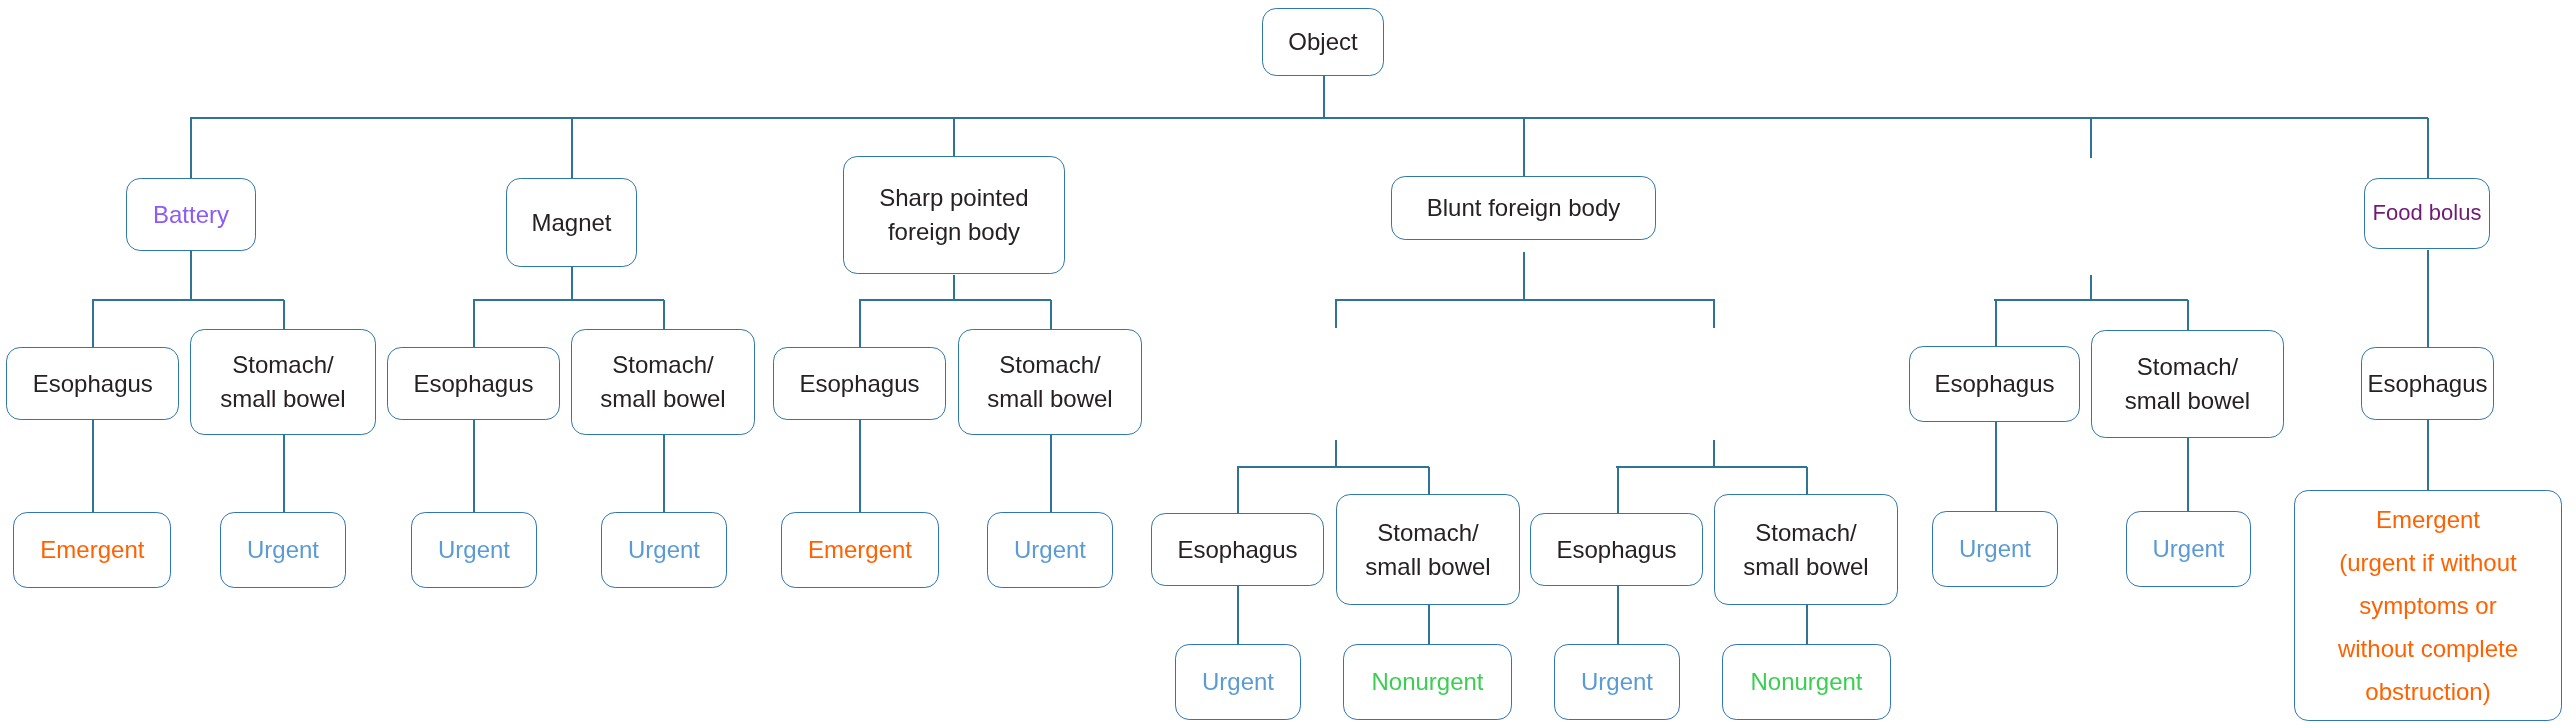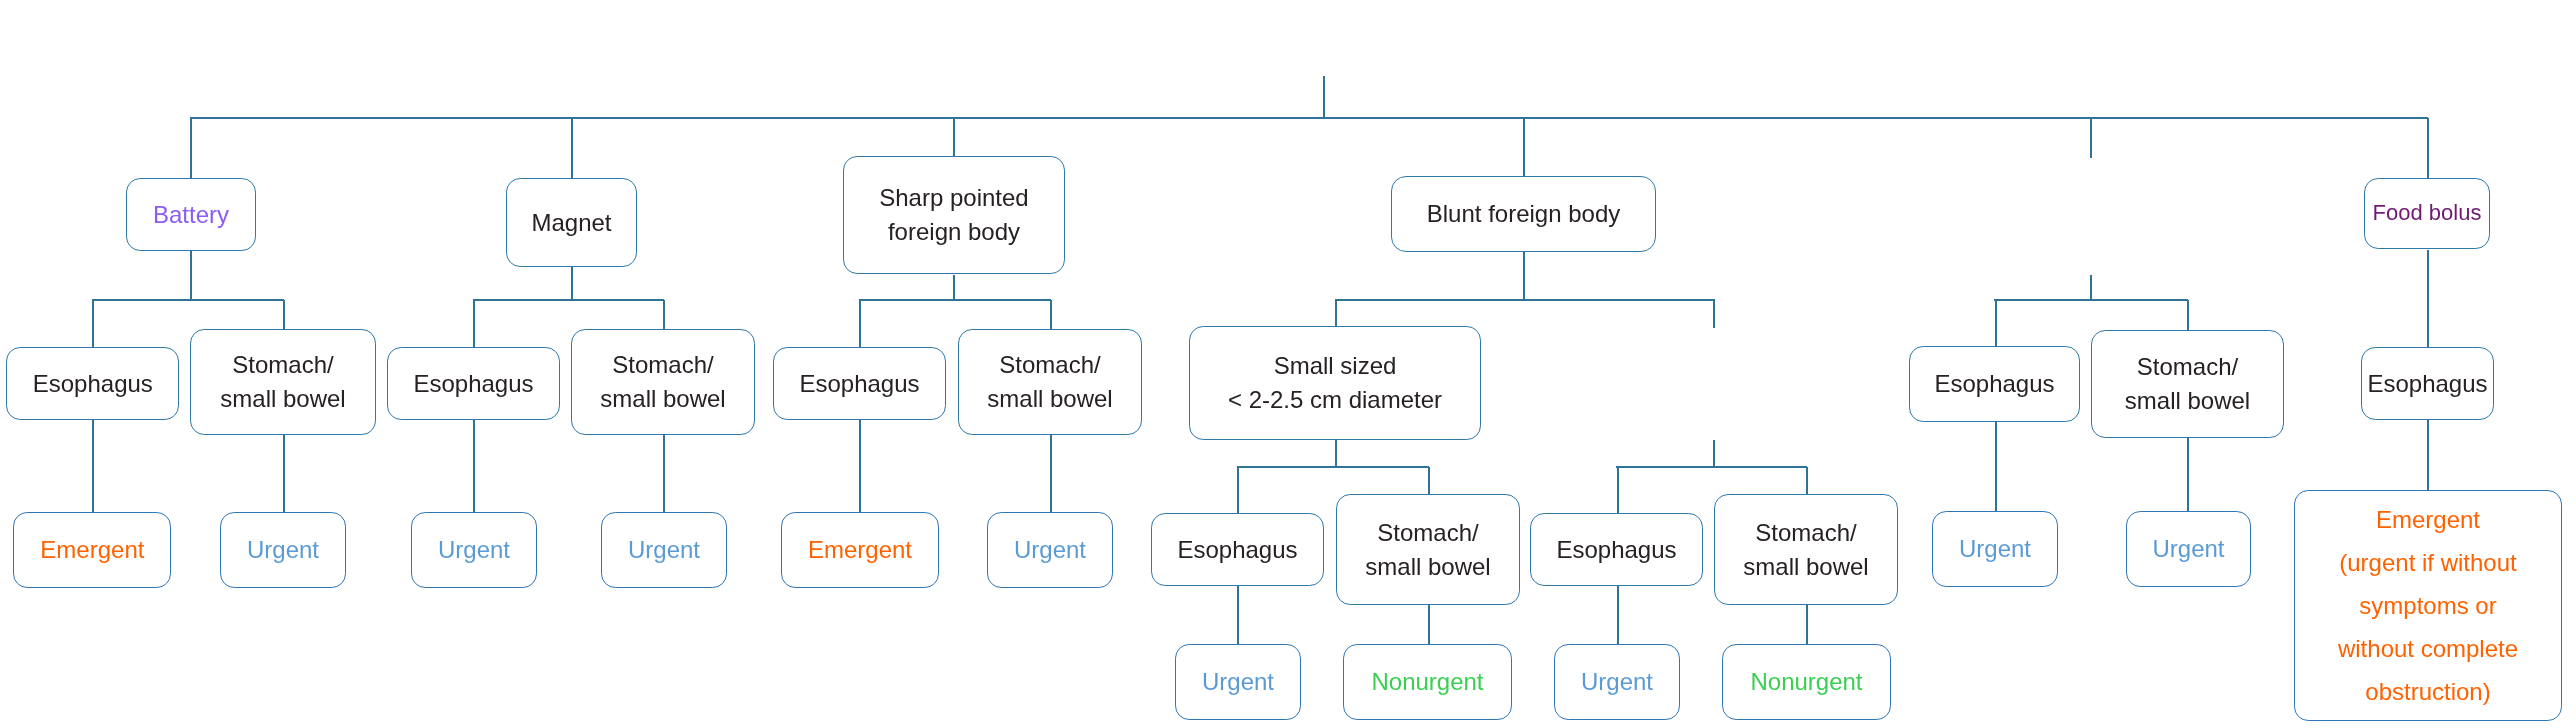--- a/index.html
+++ b/index.html
@@ -80,37 +80,36 @@
     <div class="edge" style="left: 663px; top: 434px; width: 1.6px; height: 79px; background: rgb(47, 115, 150);"></div>
     <div class="edge" style="left: 859px; top: 420px; width: 1.6px; height: 93px; background: rgb(47, 115, 150);"></div>
     <div class="edge" style="left: 1050px; top: 434px; width: 1.6px; height: 79px; background: rgb(47, 115, 150);"></div>
     <div class="edge" style="left: 1237px; top: 586px; width: 1.6px; height: 59px; background: rgb(47, 115, 150);"></div>
     <div class="edge" style="left: 1428px; top: 605px; width: 1.6px; height: 40px; background: rgb(47, 115, 150);"></div>
     <div class="edge" style="left: 1617px; top: 586px; width: 1.6px; height: 59px; background: rgb(47, 115, 150);"></div>
     <div class="edge" style="left: 1806px; top: 605px; width: 1.6px; height: 40px; background: rgb(47, 115, 150);"></div>
     <div class="edge" style="left: 1995px; top: 422px; width: 1.6px; height: 91px; background: rgb(47, 115, 150);"></div>
     <div class="edge" style="left: 2187px; top: 438px; width: 1.6px; height: 74px; background: rgb(47, 115, 150);"></div>
     <div class="edge" style="left: 2427px; top: 420px; width: 1.6px; height: 71px; background: rgb(47, 115, 150);"></div>
+    <div class="node" style="left: 1262px; top: 8px; width: 122px; height: 68px; color: rgb(39, 33, 35); border-color: rgb(47, 121, 168);">Object</div>
     <div class="node" style="left: 126px; top: 178px; width: 130px; height: 73px; color: #8b5cf6; border-color: rgb(47, 121, 168);">Battery</div>
     <div class="node" style="left: 506px; top: 178px; width: 131px; height: 89px; color: rgb(39, 33, 35); border-color: rgb(47, 121, 168);">Magnet</div>
     <div class="node" style="left: 843px; top: 156px; width: 222px; height: 118px; color: rgb(39, 33, 35); border-color: rgb(47, 121, 168);">Sharp pointed
 foreign body</div>
-    <div class="node" style="left: 1391px; top: 176px; width: 265px; height: 76px; color: rgb(39, 33, 35); border-color: rgb(47, 121, 168); border-radius: 15px;">Blunt foreign body</div>
+    <div class="node" style="left: 1391px; top: 176px; width: 265px; height: 64px; color: rgb(39, 33, 35); border-color: rgb(47, 121, 168);">Blunt foreign body</div>
     <div class="node" style="left: 2364px; top: 178px; width: 126px; height: 71px; color: #701a75; border-color: rgb(47, 121, 168); font-size: 22px;">Food bolus</div>
     <div class="node" style="left: 6.3px; top: 347px; width: 173px; height: 73px; color: rgb(39, 33, 35); border-color: rgb(47, 121, 168);">Esophagus</div>
     <div class="node" style="left: 190px; top: 329px; width: 186px; height: 106px; color: rgb(39, 33, 35); border-color: rgb(47, 121, 168);">Stomach/
 small bowel</div>
     <div class="node" style="left: 387px; top: 347px; width: 173px; height: 73px; color: rgb(39, 33, 35); border-color: rgb(47, 121, 168);">Esophagus</div>
     <div class="node" style="left: 571px; top: 329px; width: 184px; height: 106px; color: rgb(39, 33, 35); border-color: rgb(47, 121, 168);">Stomach/
 small bowel</div>
     <div class="node" style="left: 773px; top: 347px; width: 173px; height: 73px; color: rgb(39, 33, 35); border-color: rgb(47, 121, 168);">Esophagus</div>
     <div class="node" style="left: 958px; top: 329px; width: 184px; height: 106px; color: rgb(39, 33, 35); border-color: rgb(47, 121, 168);">Stomach/
 small bowel</div>
-    <div class="node" style="left: 1189px; top: 326px; width: 292px; height: 114px; color: rgb(39, 33, 35); border-color: rgb(47, 121, 168);">Small sized
-&lt; 2-2.5 cm diameter</div>
     <div class="node" style="left: 1151px; top: 513px; width: 173px; height: 73px; color: rgb(39, 33, 35); border-color: rgb(47, 121, 168);">Esophagus</div>
     <div class="node" style="left: 1336px; top: 494px; width: 184px; height: 111px; color: rgb(39, 33, 35); border-color: rgb(47, 121, 168);">Stomach/
 small bowel</div>
     <div class="node" style="left: 1530px; top: 513px; width: 173px; height: 73px; color: rgb(39, 33, 35); border-color: rgb(47, 121, 168);">Esophagus</div>
     <div class="node" style="left: 1714px; top: 494px; width: 184px; height: 111px; color: rgb(39, 33, 35); border-color: rgb(47, 121, 168);">Stomach/
 small bowel</div>
     <div class="node" style="left: 1909px; top: 346px; width: 171px; height: 76px; color: rgb(39, 33, 35); border-color: rgb(47, 121, 168);">Esophagus</div>
     <div class="node" style="left: 2091px; top: 330px; width: 193px; height: 108px; color: rgb(39, 33, 35); border-color: rgb(47, 121, 168);">Stomach/
 small bowel</div>
     <div class="node" style="left: 2361px; top: 347px; width: 133px; height: 73px; color: rgb(39, 33, 35); border-color: rgb(47, 121, 168);">Esophagus</div>

